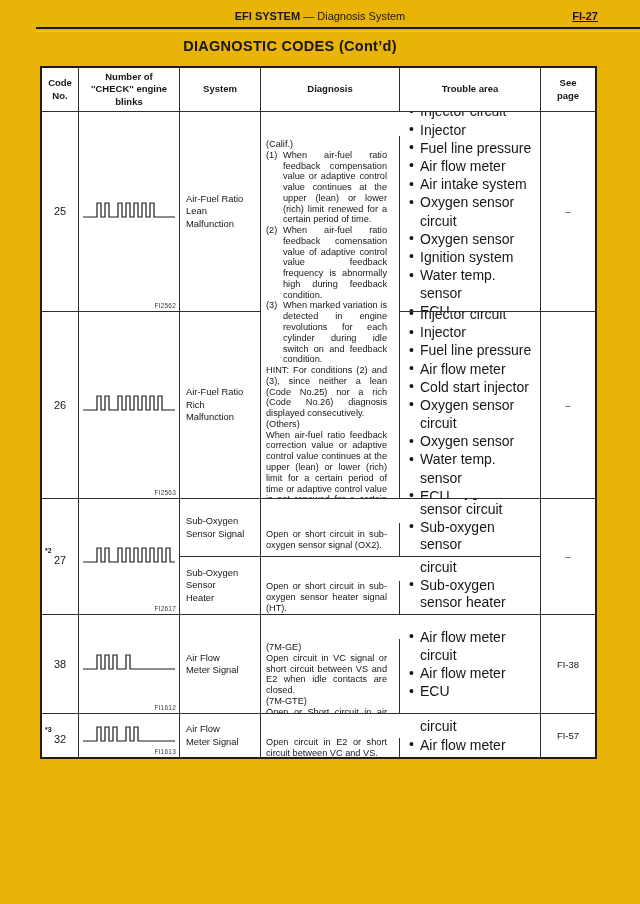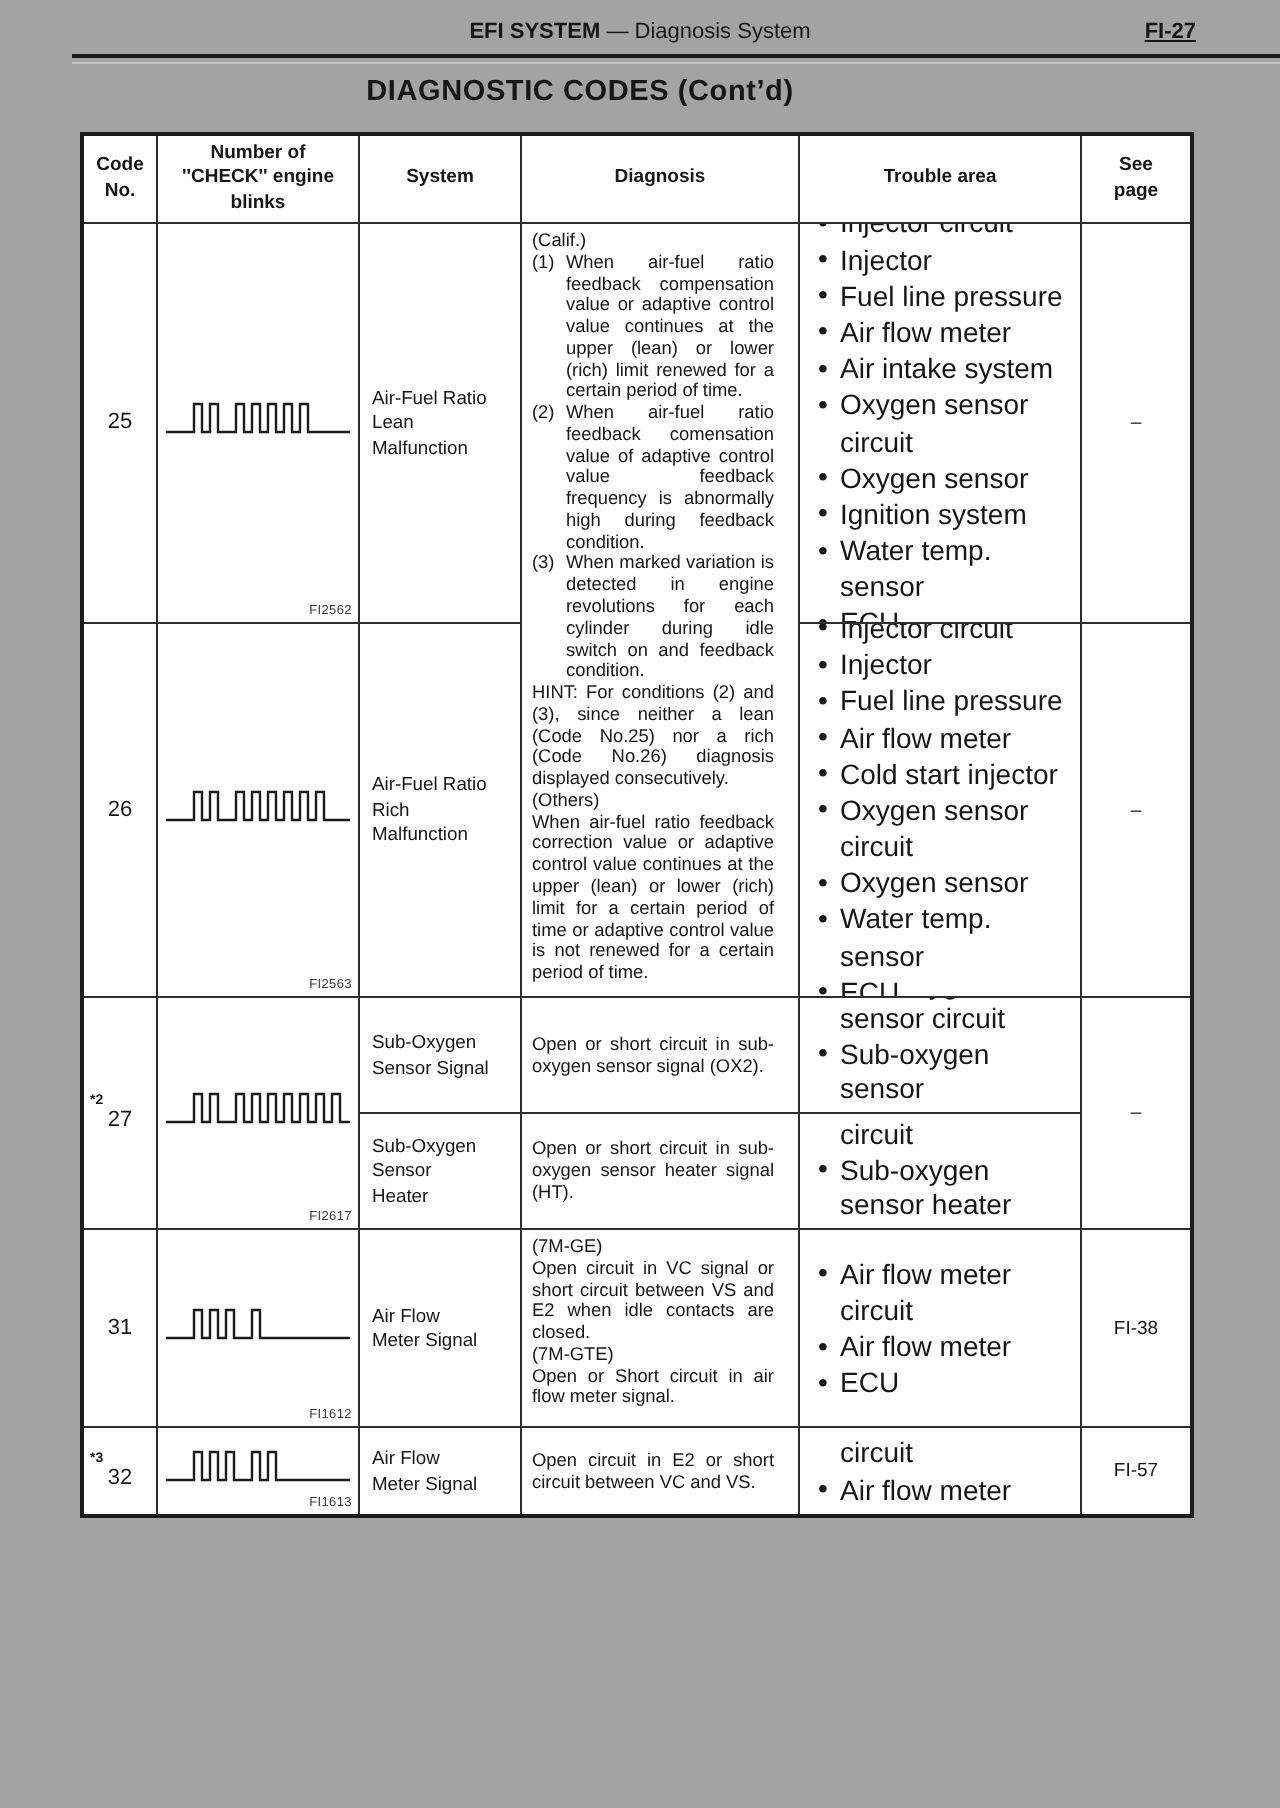--- a/index.html
+++ b/index.html
@@ -1,17 +1,17 @@
 <!DOCTYPE html>
 <html><head>
 <meta charset="utf-8">
 <style>
   html,body{margin:0;padding:0;background:#e8e8e8;}
   .page{
-    position:relative;width:640px;height:904px;background:#a3a3a3;
+    position:relative;width:640px;height:904px;background:#eab308;
     font-family:"Liberation Sans","DejaVu Sans",sans-serif;color:#161616;
     margin:0 auto;overflow:hidden;
   }
   
   .run-head{position:absolute;top:10px;left:0;width:640px;height:16px;}
   .run-center{position:absolute;left:0;right:0;text-align:center;font-size:11px;}
   .run-bold{font-weight:bold;}
   .run-rest{font-weight:normal;}
   .run-page{position:absolute;right:42px;top:0;font-size:11px;font-weight:bold;text-decoration:underline;}
   .rule1{position:absolute;top:27px;left:36px;right:0;height:2px;background:#1b1b1b;}
@@ -34,21 +34,21 @@
   .hcell{display:flex;align-items:center;justify-content:center;text-align:center;
     font-size:9.5px;font-weight:bold;line-height:1.3;white-space:pre-line;}
   .codecell{display:flex;flex-direction:column;align-items:center;justify-content:center;
     font-size:11px;}
   .code-note{align-self:flex-start;font-size:7px;font-weight:bold;margin-left:3px;line-height:1;}
   .code-num{line-height:1.1;}
   .blinkcell{display:flex;align-items:center;justify-content:center;}
   .figlabel{position:absolute;right:3px;bottom:2px;font-size:6.5px;color:#3a3a3a;letter-spacing:.2px;}
   .syscell{display:flex;flex-direction:column;justify-content:center;
     padding:2px 2px 2px 6px;font-size:9.4px;line-height:1.32;white-space:pre-line;}
-  .diagcell{padding:3px 12px 3px 5px;font-size:9.2px;line-height:1.17;text-align:justify;}
+  .diagcell{padding:3px 12px 3px 5px;font-size:9.2px;line-height:1.17;text-align:justify;margin-top:24px;}
   .diag-p{margin:0;}
   .hang{position:relative;padding-left:17px;margin:0;}
   .hang .lbl{position:absolute;left:0;top:0;}
   .troublecell{display:flex;flex-direction:column;justify-content:center;
     padding:2px 2px 2px 9px;font-size:14px;line-height:1.3;}
   .bullet{position:relative;padding-left:11px;}
   .bullet::before{content:"•";position:absolute;left:0;top:-0.5px;}
   .seecell{display:flex;align-items:center;justify-content:center;font-size:9.5px;}
   .tight{line-height:1.25;}
 </style>
@@ -181,21 +181,21 @@
     <div class="cell diagcell" style="grid-area:5/4;display:flex;align-items:center;">
       <p class="diag-p">Open or short circuit in sub-oxygen sensor heater signal (HT).</p>
     </div>
     <div class="cell troublecell tight" style="grid-area:5/5">
       <div class="bullet">Sub-oxygen sensor heater circuit</div>
       <div class="bullet">Sub-oxygen sensor heater circuit</div>
       <div class="bullet">ECU</div>
     </div>
 
     <div class="cell codecell" style="grid-area:6/1">
-      <span class="code-num">31</span>
+      <span class="code-num">38</span>
     </div>
     <div class="cell blinkcell" style="grid-area:6/2">
       <span><svg viewBox="0 0 96 30" width="96" height="30">
             <path d="M2 22h14v-14h4v14h4v-14h4v14h4v-14h4v14h4h5v-14h4v14h4h41" fill="none" stroke="#1a1a1a" stroke-width="1.2"></path>
           </svg></span>
       <span class="figlabel">FI1612</span>
     </div>
     <div class="cell syscell" style="grid-area:6/3">Air Flow
 Meter Signal</div>
     <div class="cell diagcell" style="grid-area:6/4">

